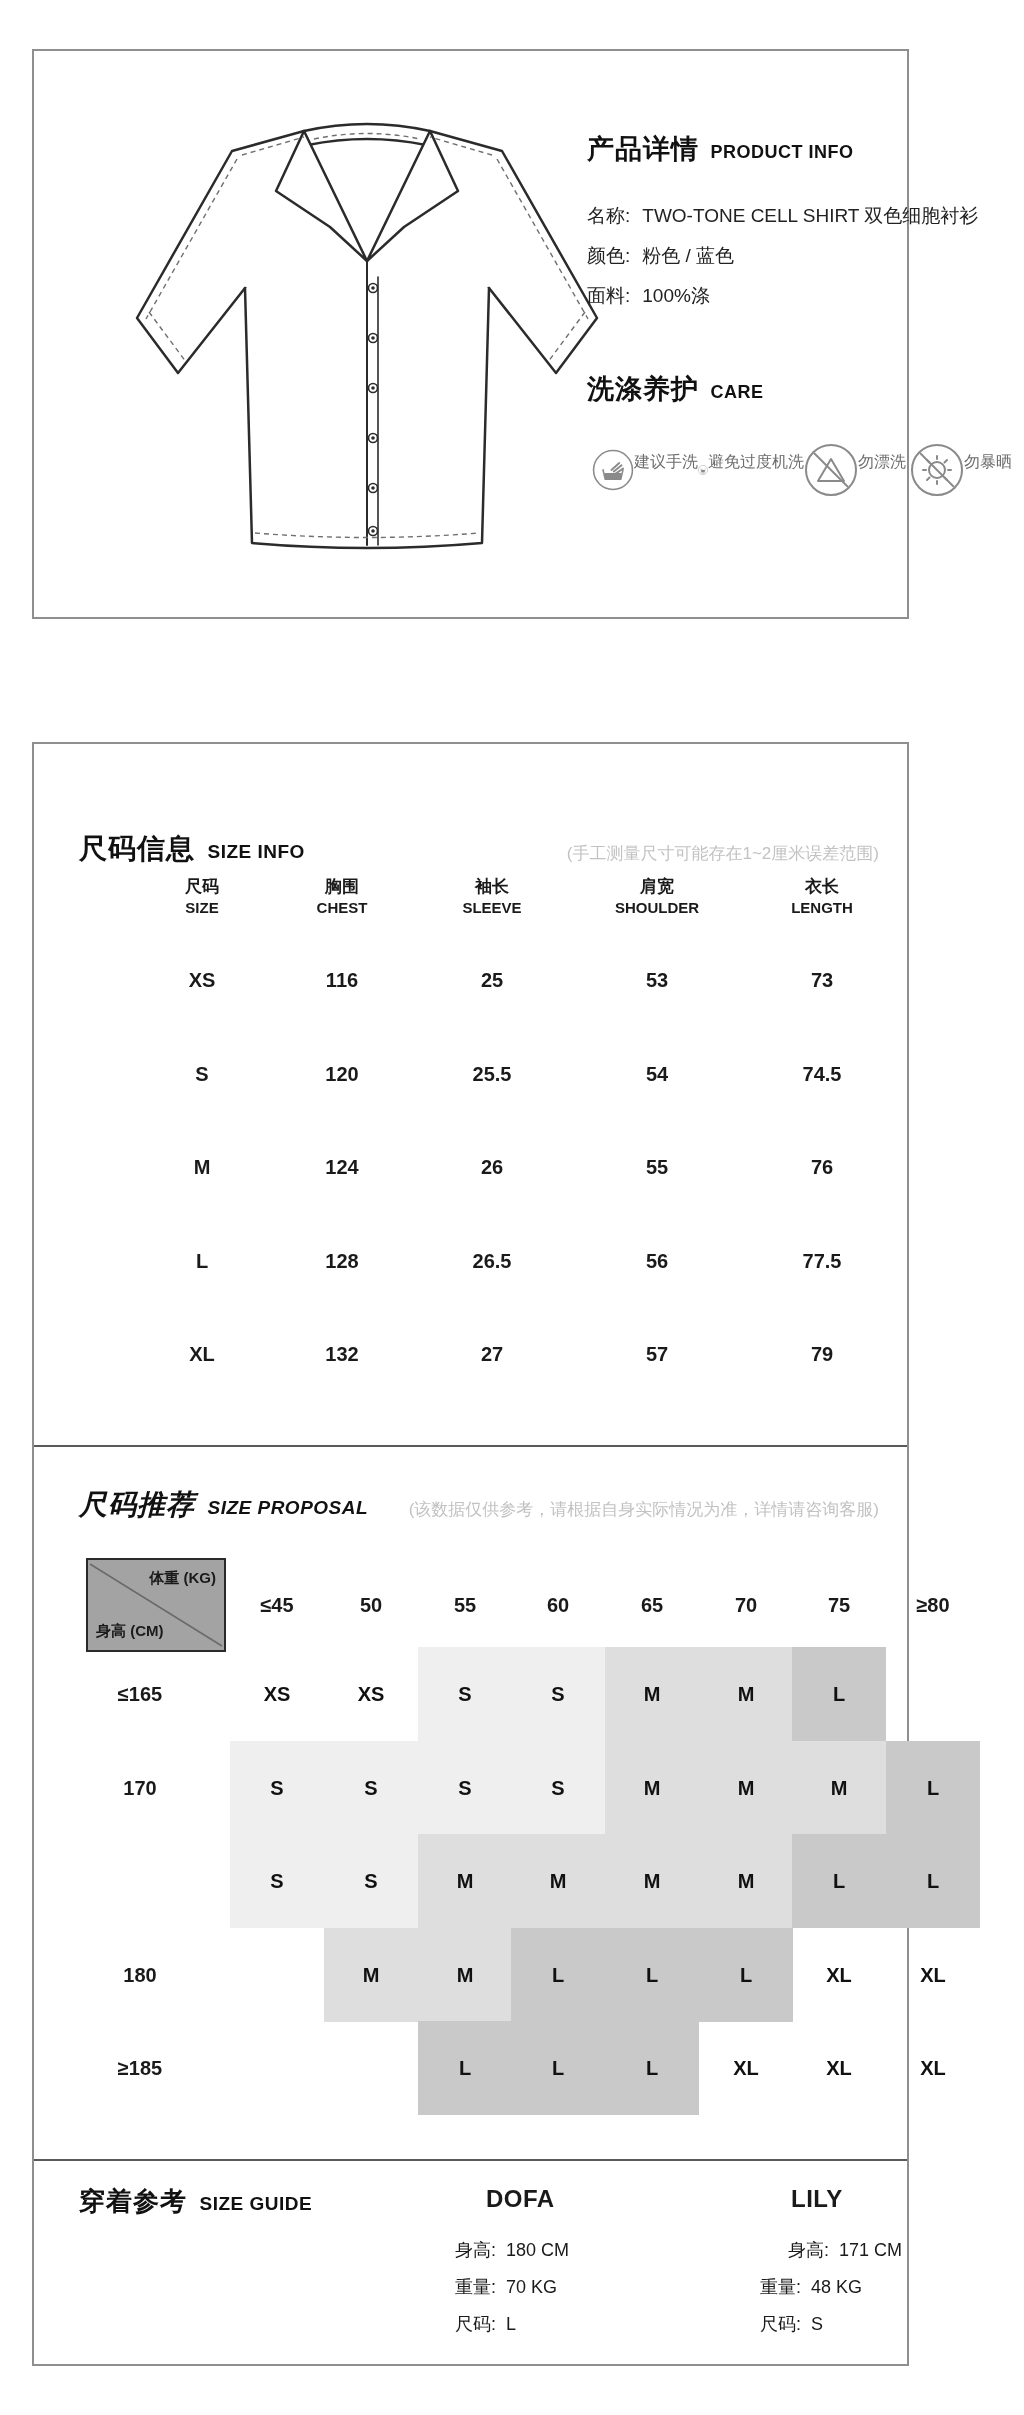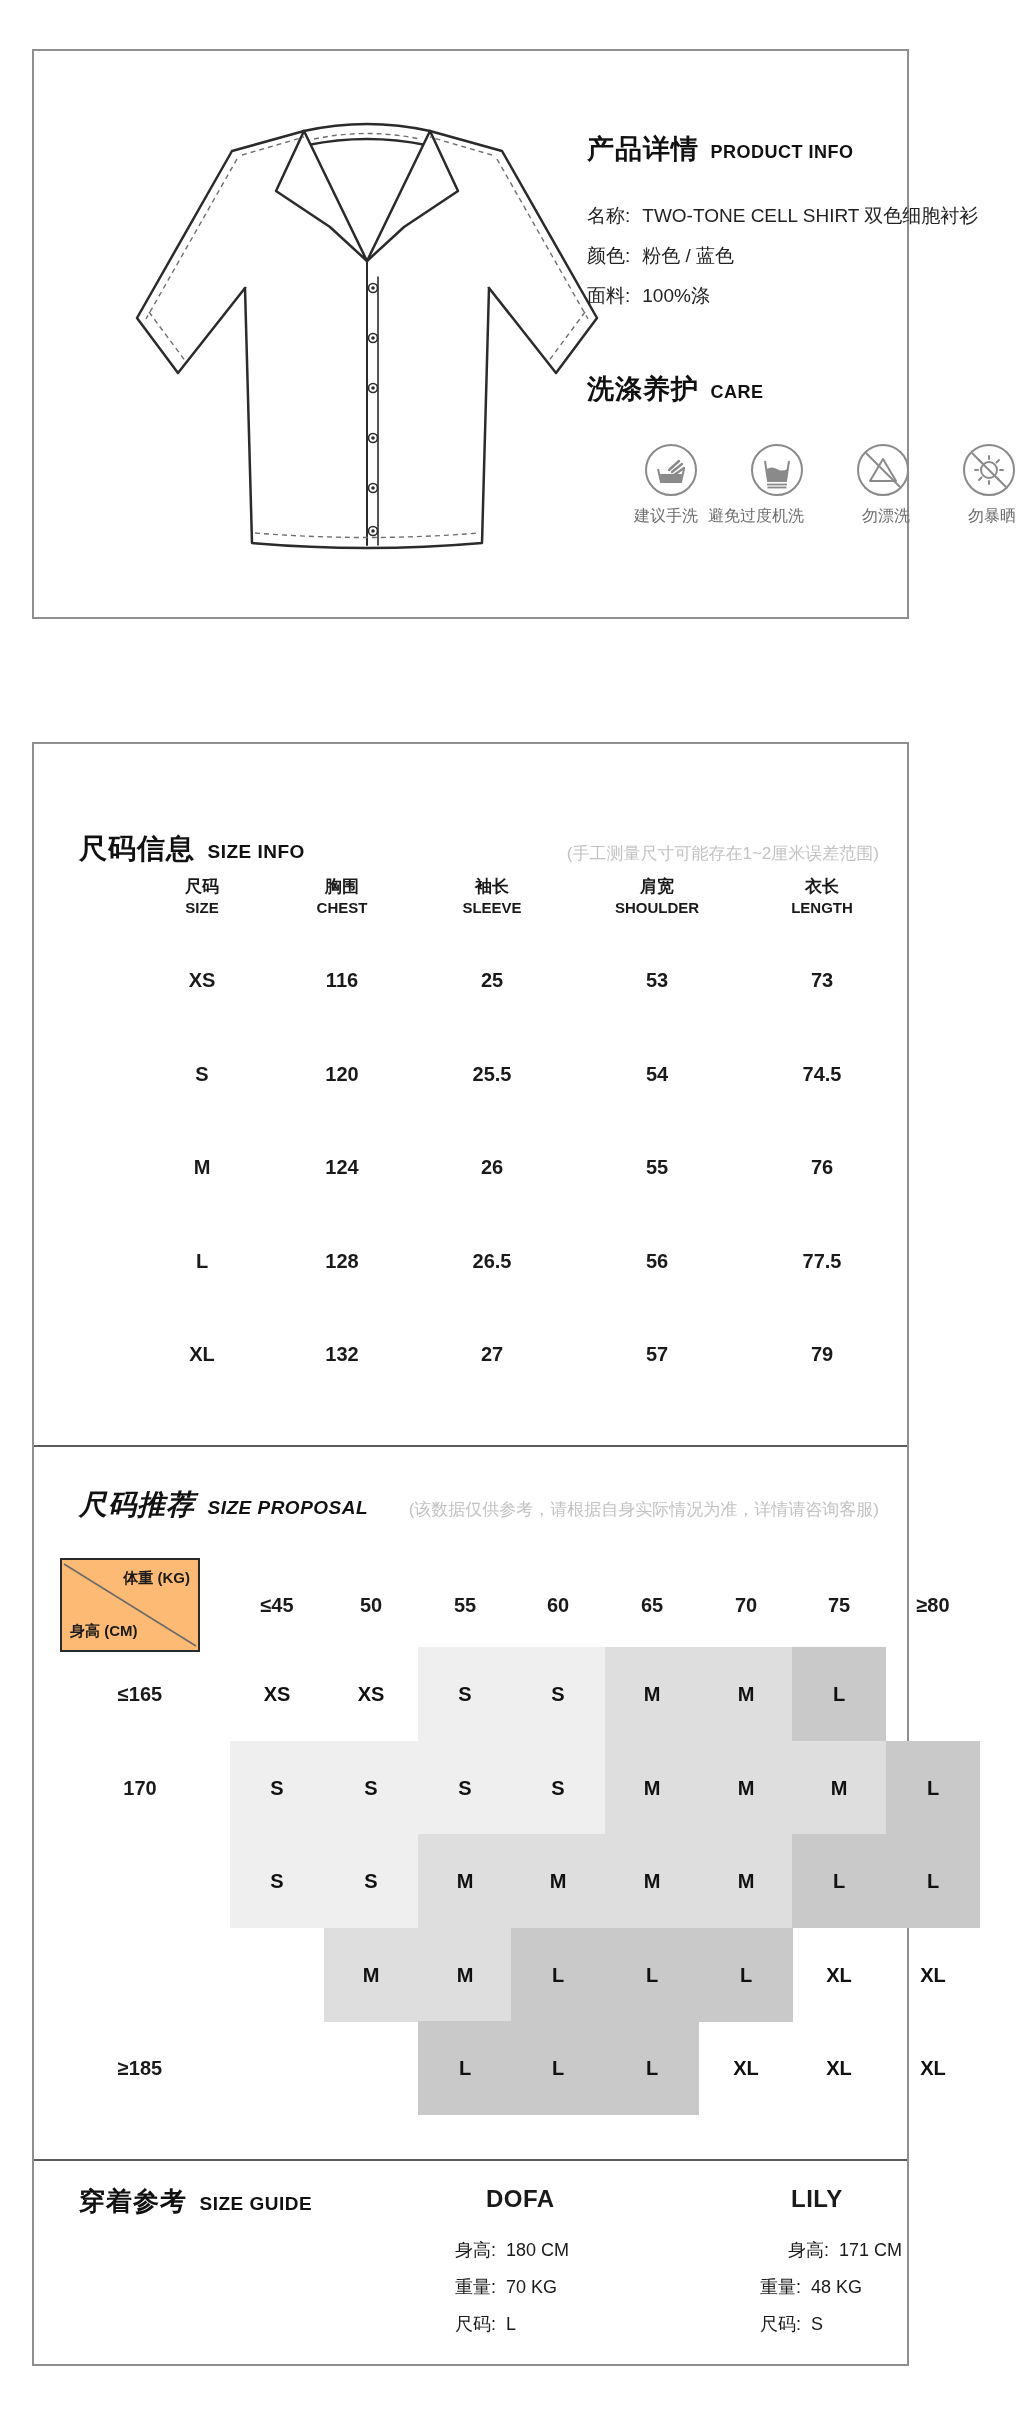--- a/index.html
+++ b/index.html
@@ -27,21 +27,21 @@
   .sec-title .zh { font-size: 28px; font-weight: 700; color: #111; letter-spacing: 1px; }
   .sec-title .en { font-size: 19px; font-weight: 700; color: #111; margin-left: 8px; letter-spacing: .5px; }
   .sec-note { position: absolute; font-size: 17px; color: #c2c2c2; white-space: nowrap; }
 
   
   .p-title .zh { font-size: 27px; font-weight: 700; }
   .p-title .en { font-size: 18px; font-weight: 700; margin-left: 7px; }
   .info-field { position: absolute; font-size: 19px; font-weight: 500; color: #222; white-space: nowrap; }
   .info-field .lab { margin-right: 12px; }
   .care-row { position: absolute; display: flex; }
-  .care-item { width: 106px; display: flex; flex-direction: column; align-items: flex-end; }
+  .care-item { width: 106px; display: flex; align-items: flex-start; }
   .care-item svg { width: 54px; height: 54px; }
   .care-label { margin-top: 9px; font-size: 16px; color: #6d6d6d; white-space: nowrap; }
 
   
   .sit-row { position: absolute; left: 0; width: 100%; height: 0; }
   .sit-cell { position: absolute; transform: translate(-50%, -50%); text-align: center; white-space: nowrap; }
   .sit-c0 { left: 168px; } .sit-c1 { left: 308px; } .sit-c2 { left: 458px; }
   .sit-c3 { left: 623px; } .sit-c4 { left: 788px; }
   .sit-head { font-weight: 700; line-height: 21px; }
   .sit-head .hz { font-size: 17px; display: block; }
@@ -61,22 +61,22 @@
   }
   .mx-wcell {
     position: absolute; width: 94px; height: 94px; top: 814px;
     display: flex; align-items: center; justify-content: center;
     font-size: 20px; font-weight: 700;
   }
   .mx-l0 { left: 196px; } .mx-l1 { left: 290px; } .mx-l2 { left: 384px; }
   .mx-l3 { left: 477px; } .mx-l4 { left: 571px; } .mx-l5 { left: 665px; }
   .mx-l6 { left: 758px; } .mx-l7 { left: 852px; }
   .diag-box {
-    position: absolute; left: 26px; top: 814px; width: 140px; height: 94px;
-    border: 2px solid #2a2a2a; background: #fdba74;
+    position: absolute; left: 52px; top: 814px; width: 140px; height: 94px;
+    border: 2px solid #2a2a2a; background: #a3a3a3;
   }
   .diag-box svg { position: absolute; left: 0; top: 0; }
   .diag-box .wt { position: absolute; top: 9px; right: 8px; font-size: 15px; font-weight: 700; }
   .diag-box .ht { position: absolute; bottom: 9px; left: 8px; font-size: 15px; font-weight: 700; }
 
   .divider { position: absolute; left: 0; width: 100%; height: 2px; background: #5a5a5a; }
 
   
   .model-col { position: absolute; margin-left: 31px; }
   .model-name { font-size: 24px; font-weight: 700; letter-spacing: .5px; }
@@ -299,20 +299,21 @@
   <div class="mx-wcell mx-l1">50</div>
   <div class="mx-wcell mx-l2">55</div>
   <div class="mx-wcell mx-l3">60</div>
   <div class="mx-wcell mx-l4">65</div>
   <div class="mx-wcell mx-l5">70</div>
   <div class="mx-wcell mx-l6">75</div>
   <div class="mx-wcell mx-l7">≥80</div>
 
   <div class="mx-rowlab" style="top:903px;">≤165</div>
   <div class="mx-rowlab" style="top:997px;">170</div>
+  <div class="mx-rowlab" style="top:1184px;">180</div>
   <div class="mx-rowlab" style="top:1277px;">≥185</div>
 
   <div id="matrix-cells">
       <div class="mx-cell" style="left: 196px; top: 903px;">XS</div>
       <div class="mx-cell" style="left: 290px; top: 903px;">XS</div>
       <div class="mx-cell" style="left: 384px; top: 903px; background: rgb(239, 239, 239);">S</div>
       <div class="mx-cell" style="left: 477px; top: 903px; background: rgb(239, 239, 239);">S</div>
       <div class="mx-cell" style="left: 571px; top: 903px; background: rgb(222, 222, 222);">M</div>
       <div class="mx-cell" style="left: 665px; top: 903px; background: rgb(222, 222, 222);">M</div>
       <div class="mx-cell" style="left: 758px; top: 903px; background: rgb(201, 201, 201);">L</div>

